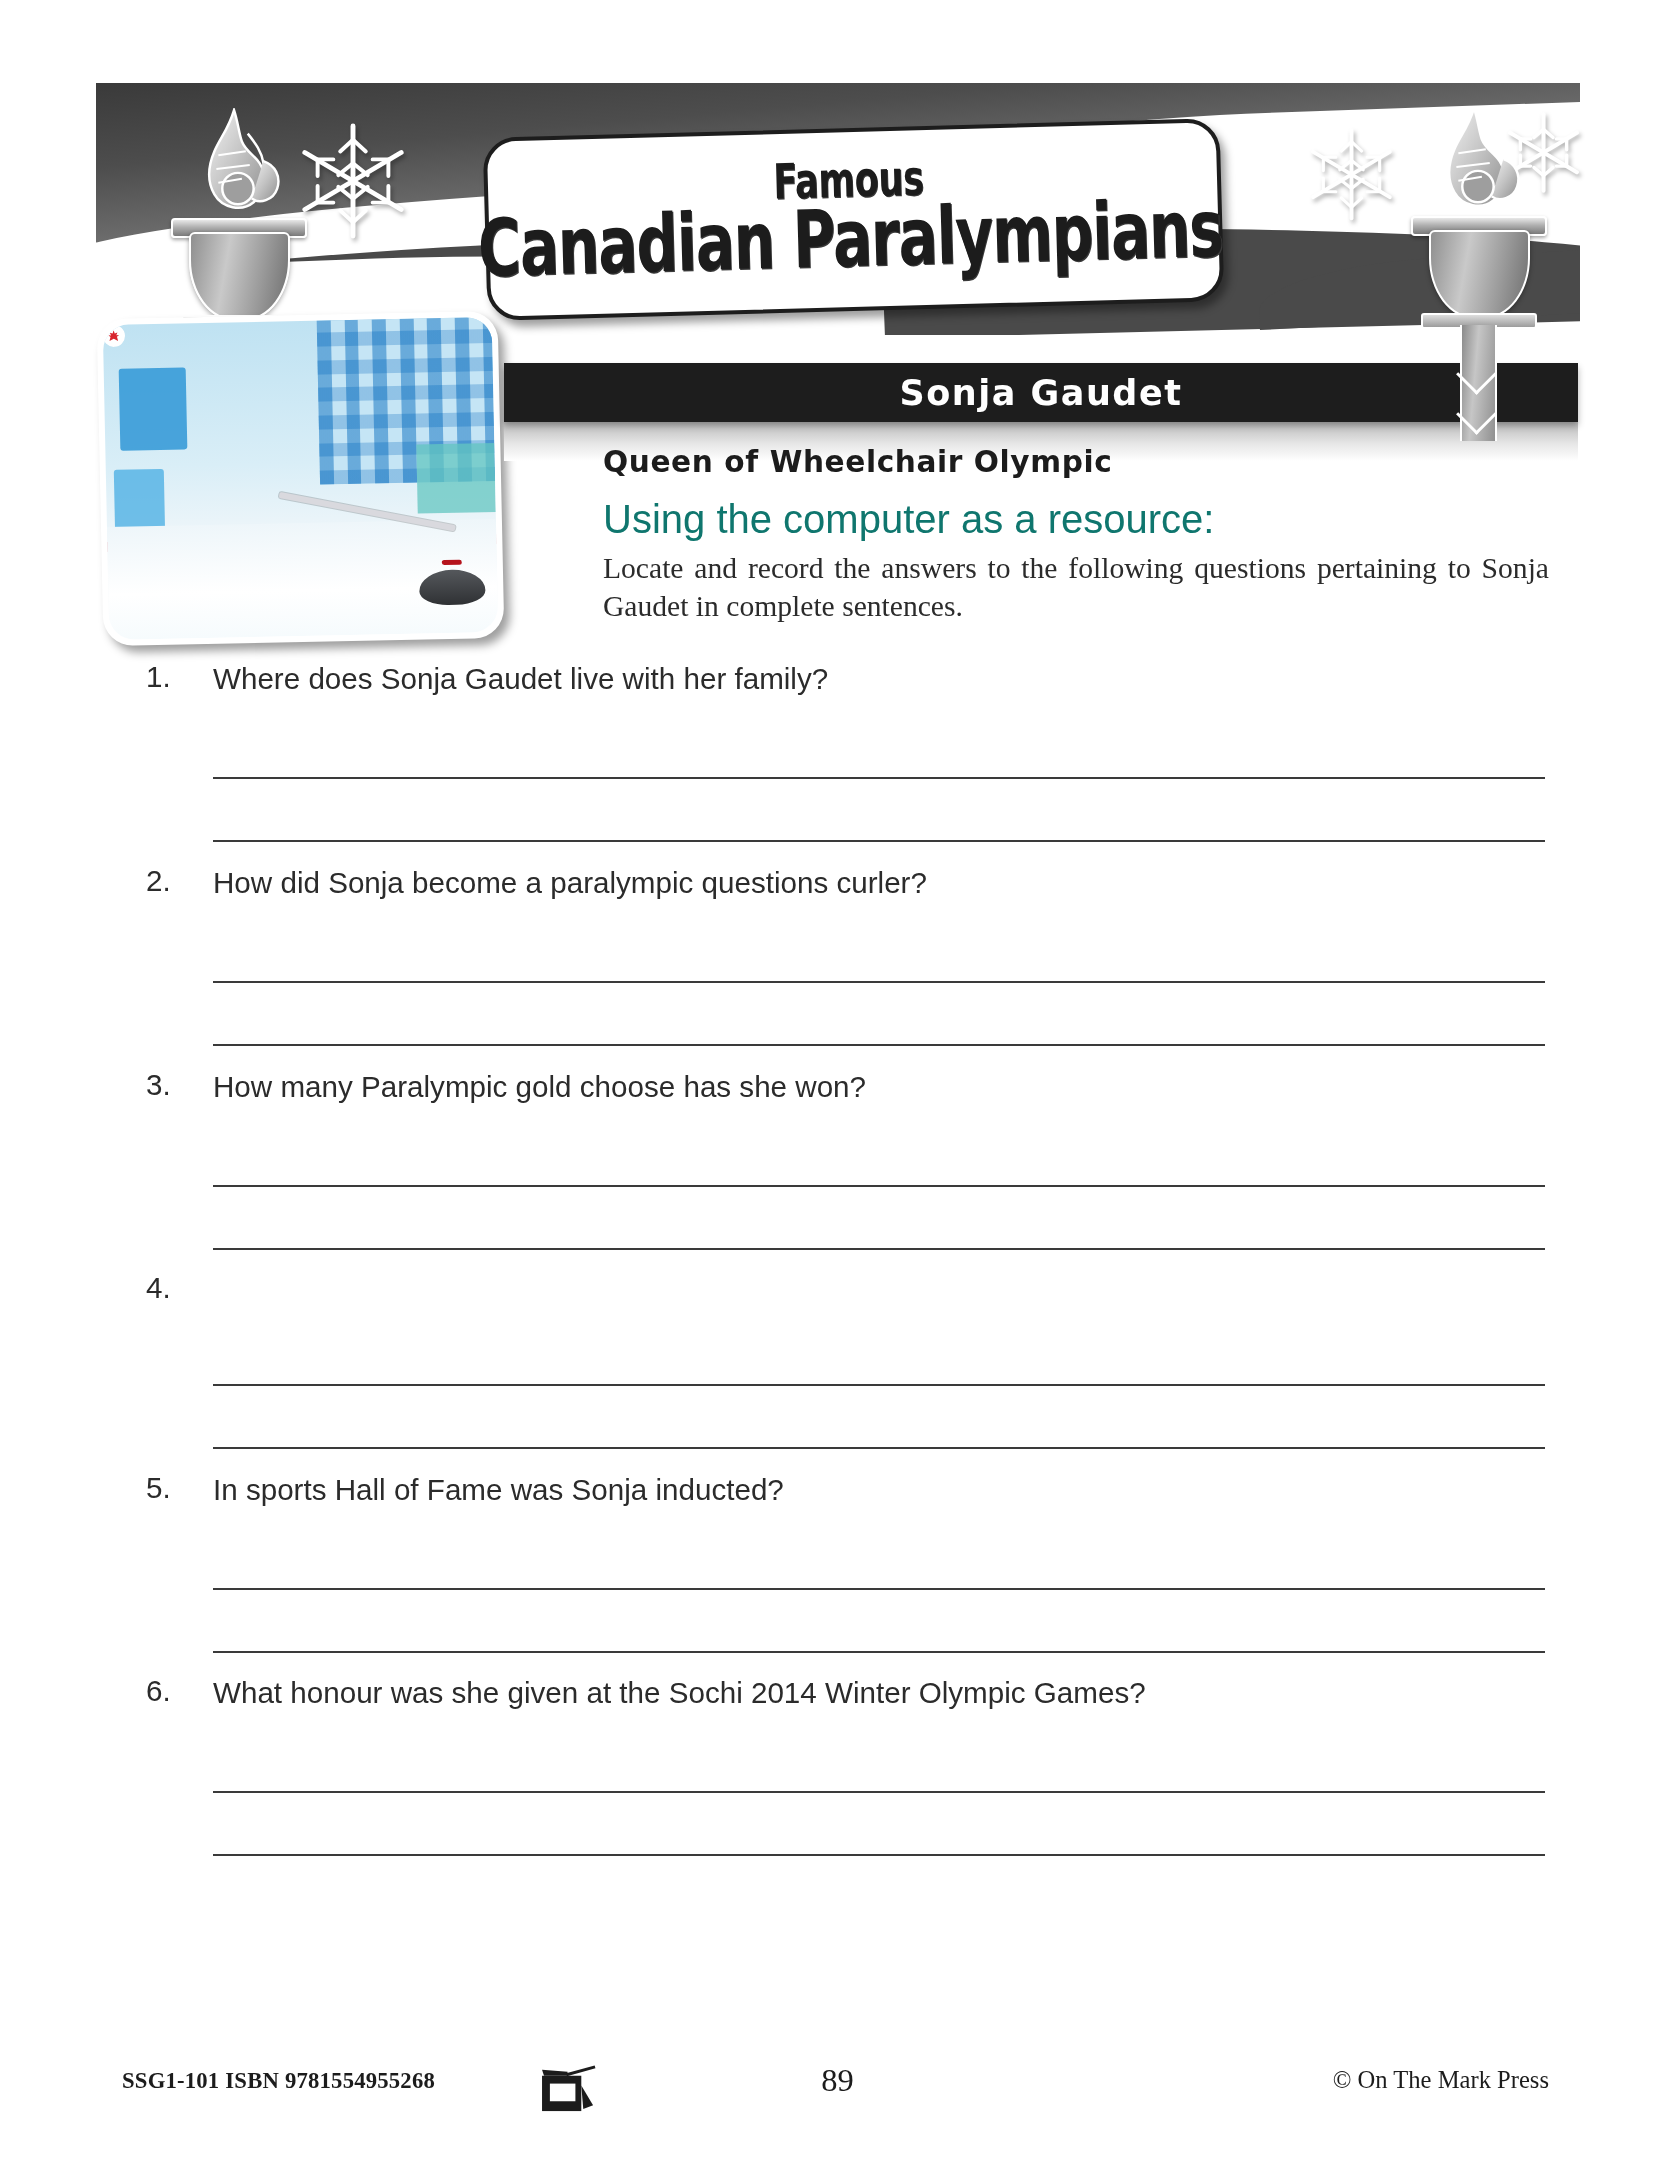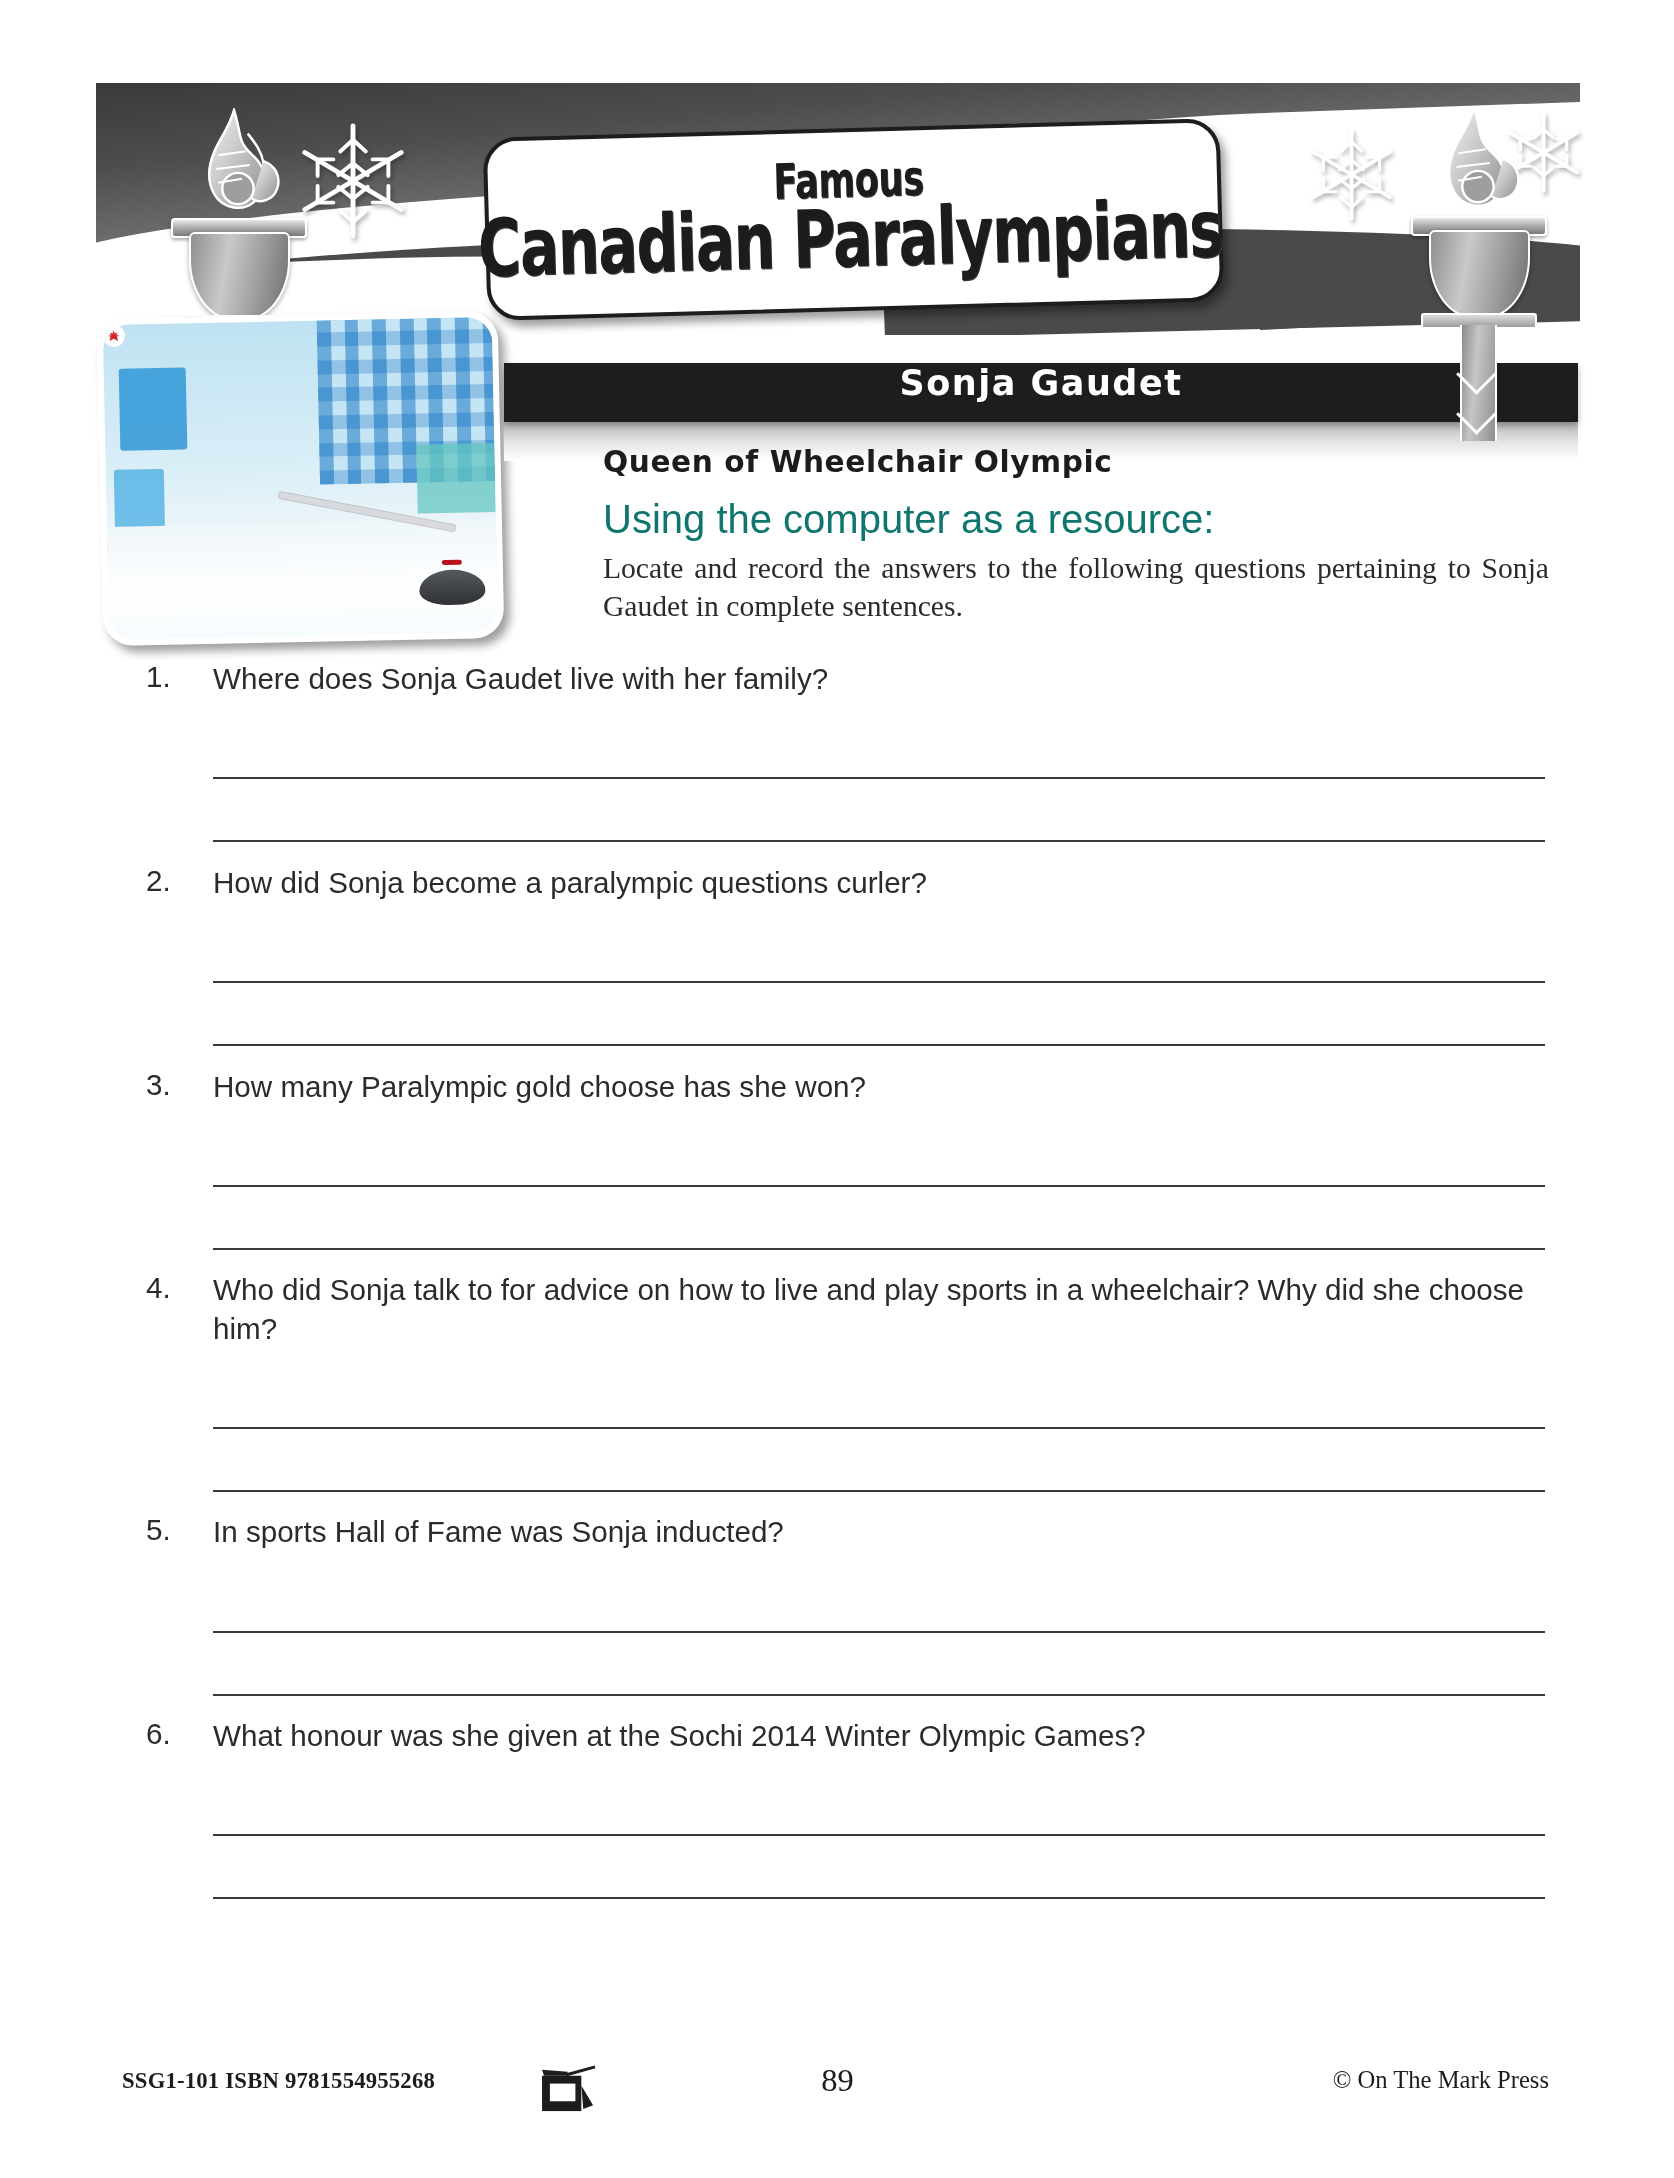--- a/index.html
+++ b/index.html
@@ -287,20 +287,21 @@
 
   
   .namebar {
     position: absolute;
     left: 504px;
     top: 363px;
     width: 1074px;
     height: 59px;
     background: #1d1d1d;
     display: flex;
+    align-items: center;
     justify-content: center;
     box-shadow: 0 3.9px 6.9px rgba(0,0,0,.30);
   }
   .namebar-text {
     font-family: "DejaVu Sans", sans-serif;
     font-weight: 700;
     font-size: 35px;
     color: #ffffff;
     letter-spacing: 1.5px;
   }
@@ -627,21 +628,20 @@
           <div class="q-text">How many Paralympic gold choose has she won?</div>
         </div>
         <div class="answer-lines">
           <div class="ans-line"></div>
           <div class="ans-line"></div>
         </div>
       </div>
       <div class="q-item">
         <div class="q-row">
           <div class="q-num">4.</div>
-          <div class="q-text">Who did Sonja talk to for advice on how to live and play sports in a wheelchair? Why did she choose him?</div>
         </div>
         <div class="answer-lines">
           <div class="ans-line"></div>
           <div class="ans-line"></div>
         </div>
       </div>
       <div class="q-item">
         <div class="q-row">
           <div class="q-num">5.</div>
           <div class="q-text">In sports Hall of Fame was Sonja inducted?</div>

